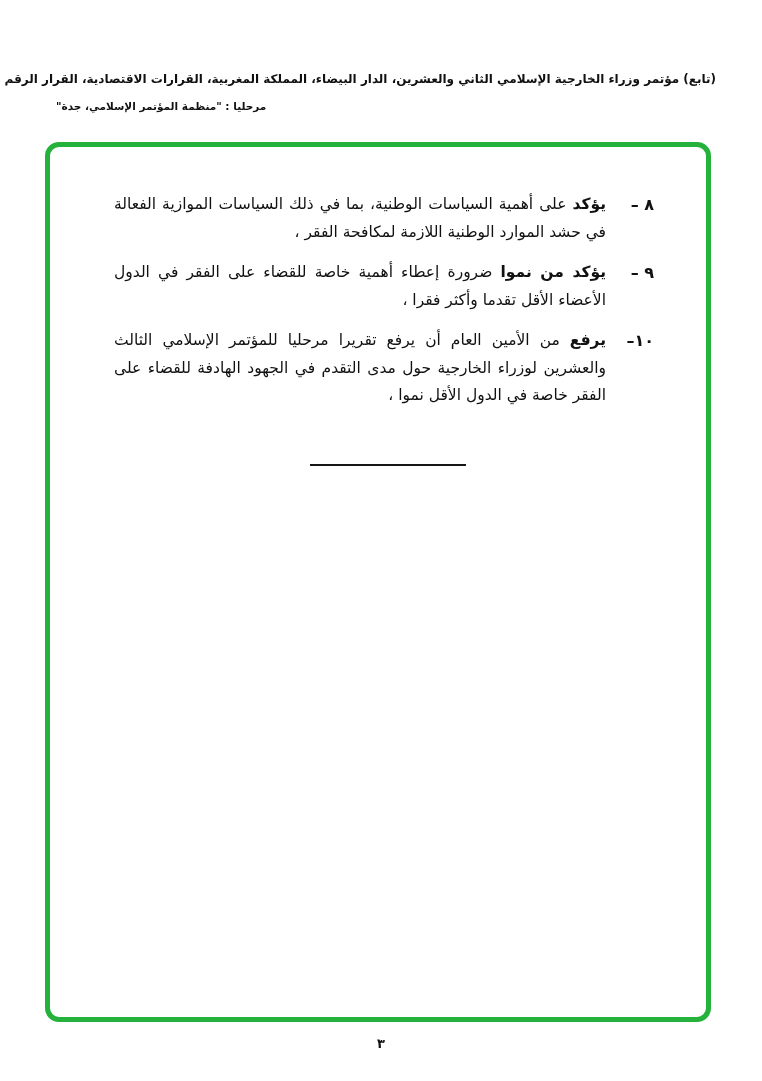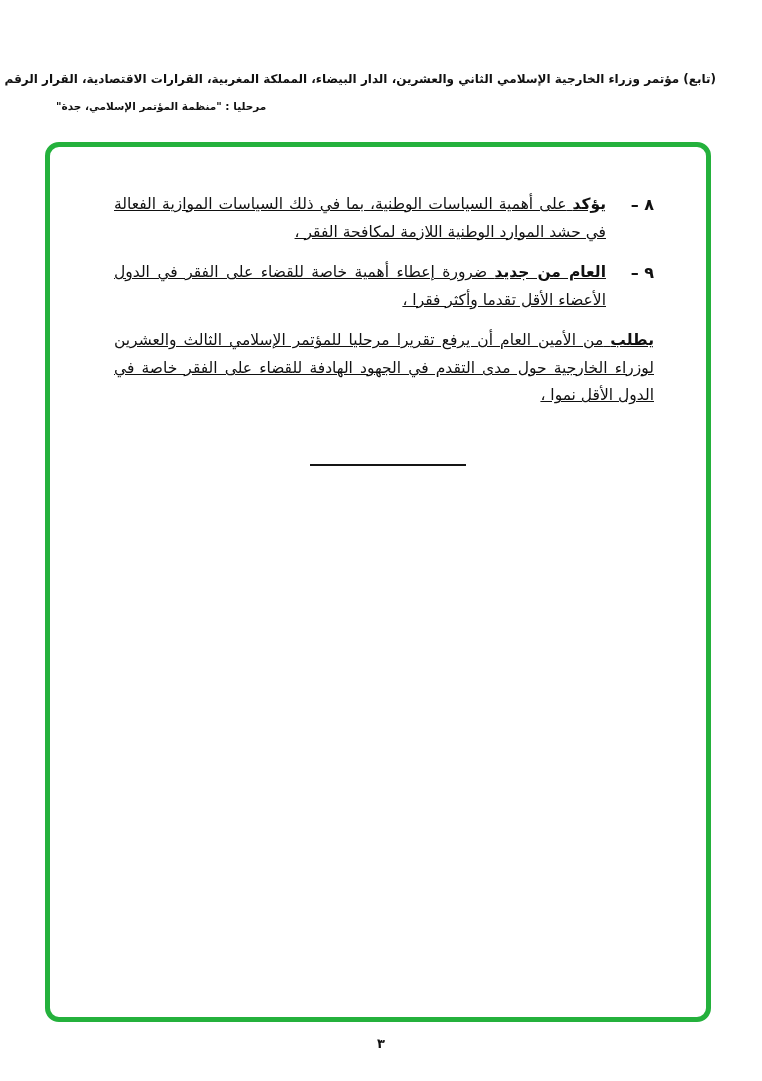--- a/index.html
+++ b/index.html
@@ -58,21 +58,20 @@
     font-size: 16px;
     font-weight: bold;
     line-height: 1.78;
     white-space: nowrap;
   }
   .clause-text {
     flex: 1;
     font-size: 15.5px;
     line-height: 1.78;
     text-align: justify;
-    text-decoration: underline;
   }
   .lead { font-weight: bold; }
   .separator {
     margin: 54px auto 0 auto;
     width: 156px;
     height: 0;
     border-top: 2px solid #151515;
     transform: translateX(4px);
   }
   .page-number {
@@ -102,28 +101,29 @@
       <div class="clause-number">٨ –</div>
       <div class="clause-text">
         <span class="lead">يؤكد</span>
         <span>على أهمية السياسات الوطنية، بما في ذلك السياسات الموازية الفعالة في حشد الموارد الوطنية اللازمة لمكافحة الفقر ،</span>
       </div>
     </div>
 
     <div class="clause">
       <div class="clause-number">٩ –</div>
       <div class="clause-text">
-        <span class="lead">العام من جديد</span>
+        <span class="lead">يؤكد من نموا</span>
         <span>ضرورة إعطاء أهمية خاصة للقضاء على الفقر في الدول الأعضاء الأقل تقدما وأكثر فقرا ،</span>
       </div>
     </div>
 
     <div class="clause">
+      <div class="clause-number">١٠–</div>
       <div class="clause-text">
-        <span class="lead">يطلب</span>
+        <span class="lead">يرفع</span>
         <span>من الأمين العام أن يرفع تقريرا مرحليا للمؤتمر الإسلامي الثالث والعشرين لوزراء الخارجية حول مدى التقدم في الجهود الهادفة للقضاء على الفقر خاصة في الدول الأقل نموا ،</span>
       </div>
     </div>
 
     <div class="separator"></div>
 
   </div>
 </div>
 
 <div class="page-number">٣</div>

